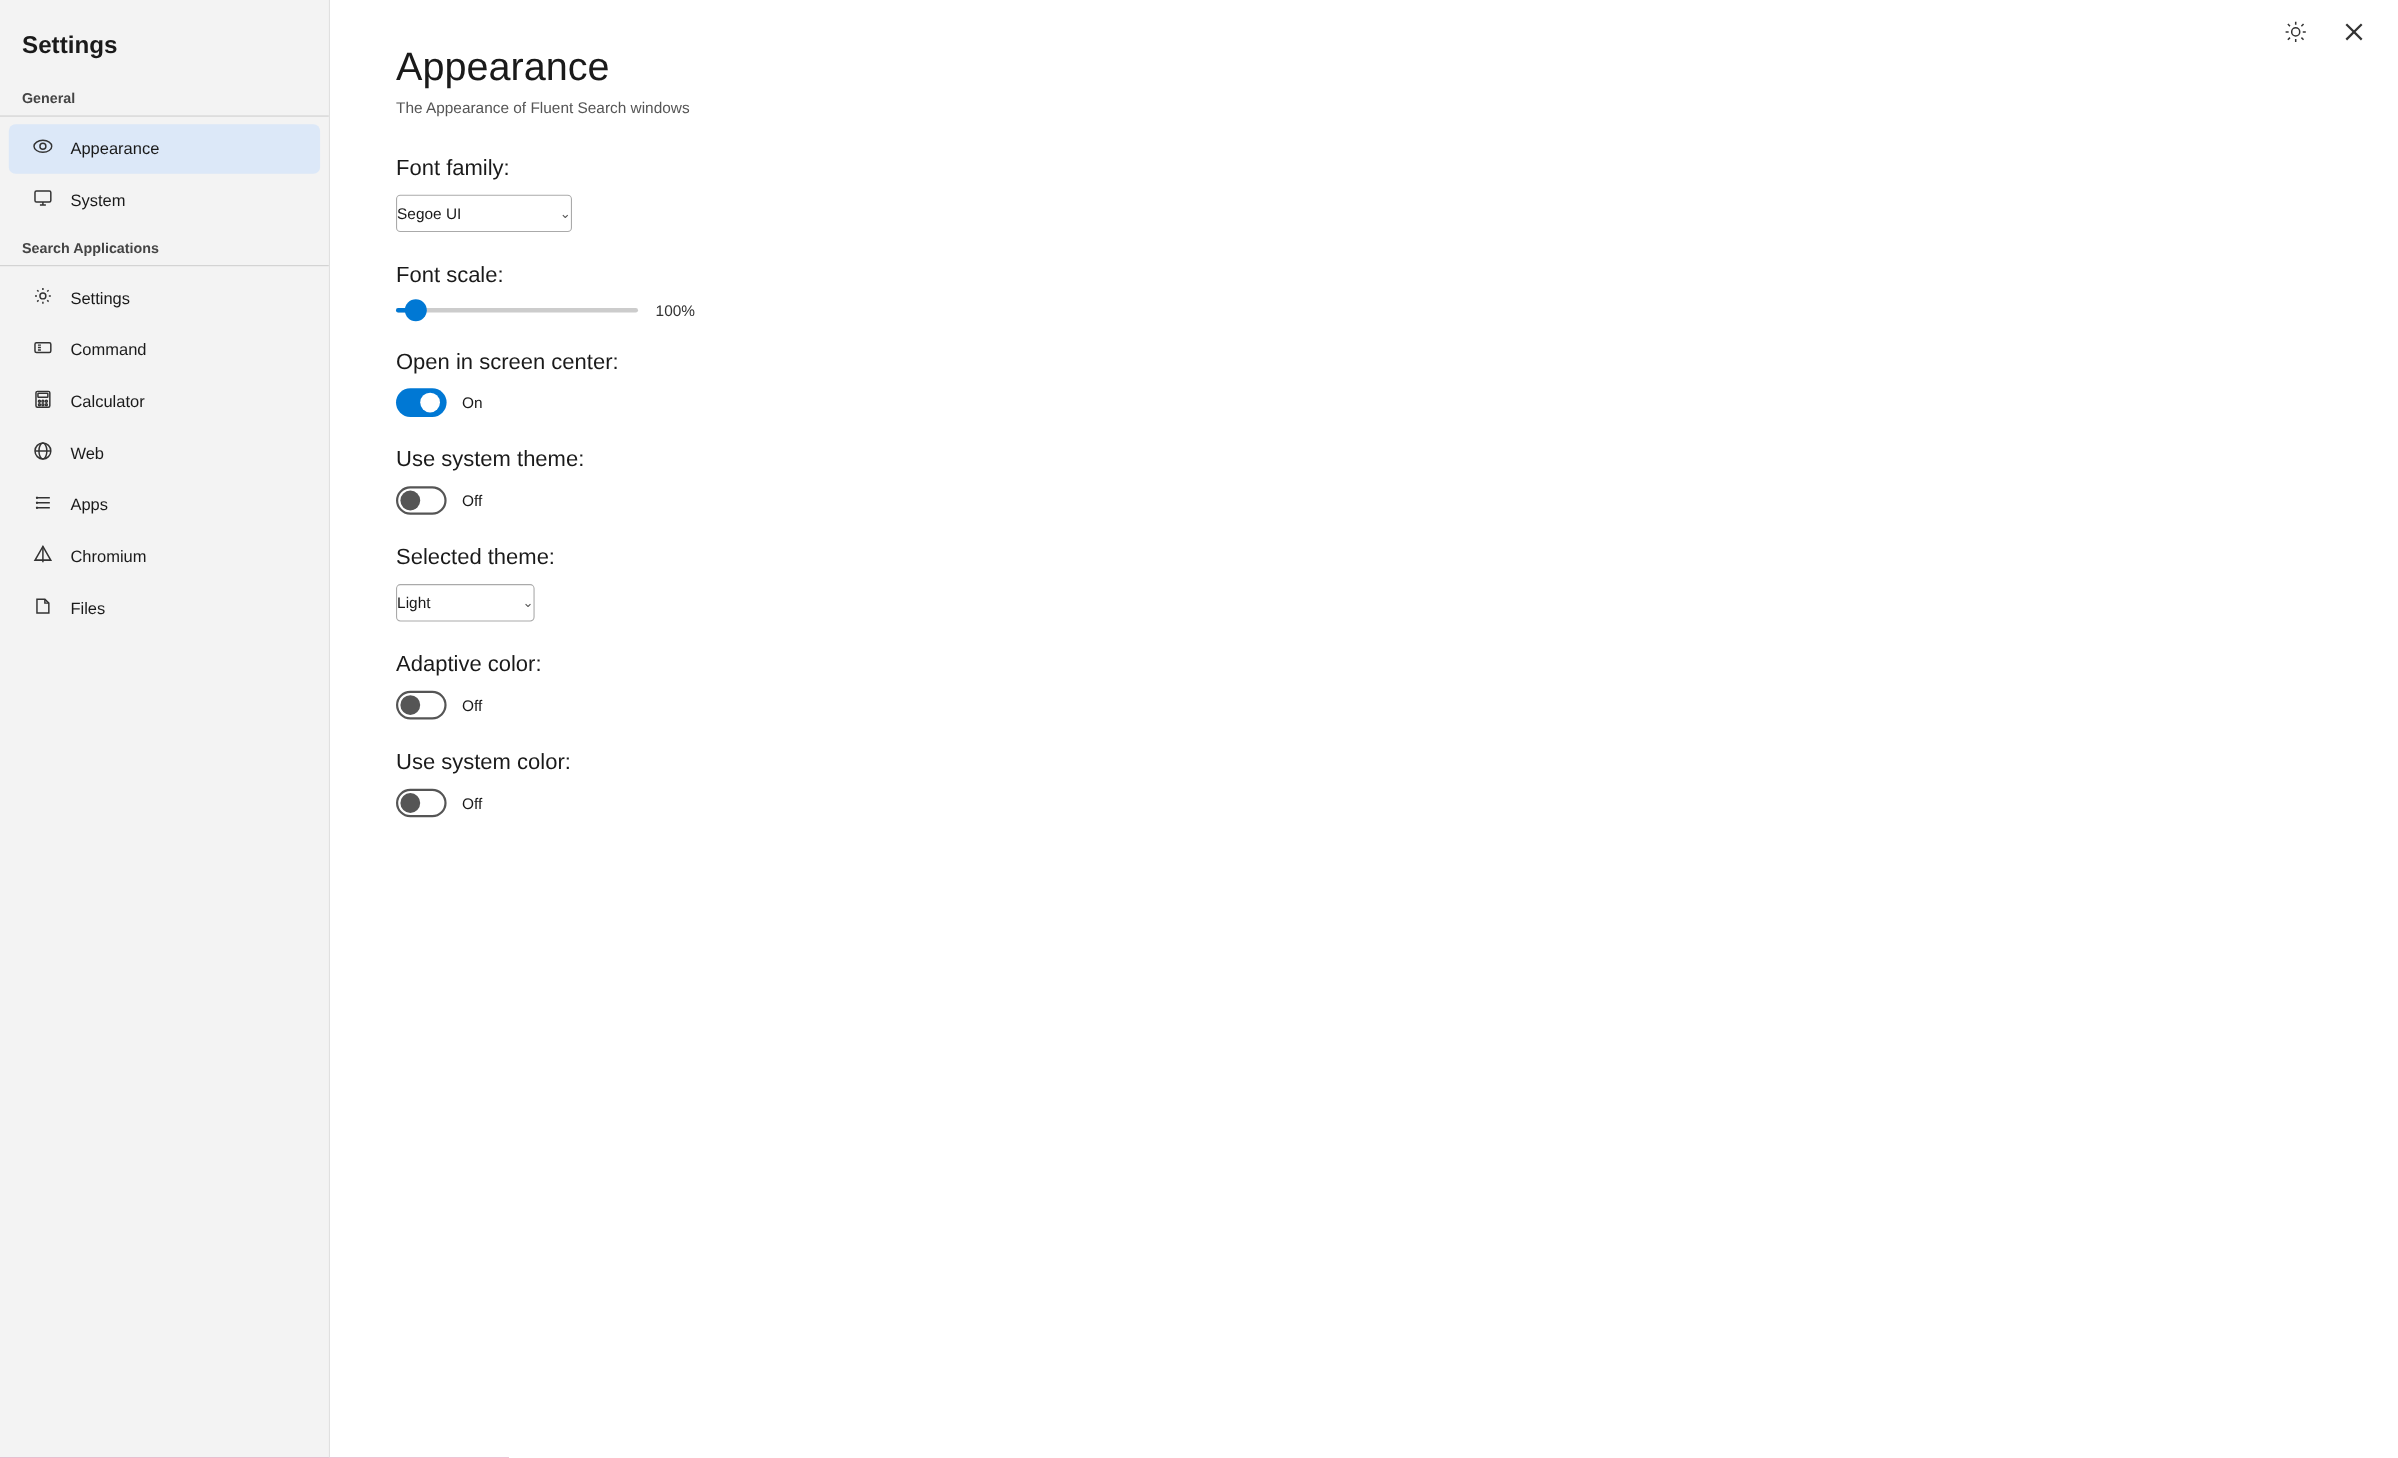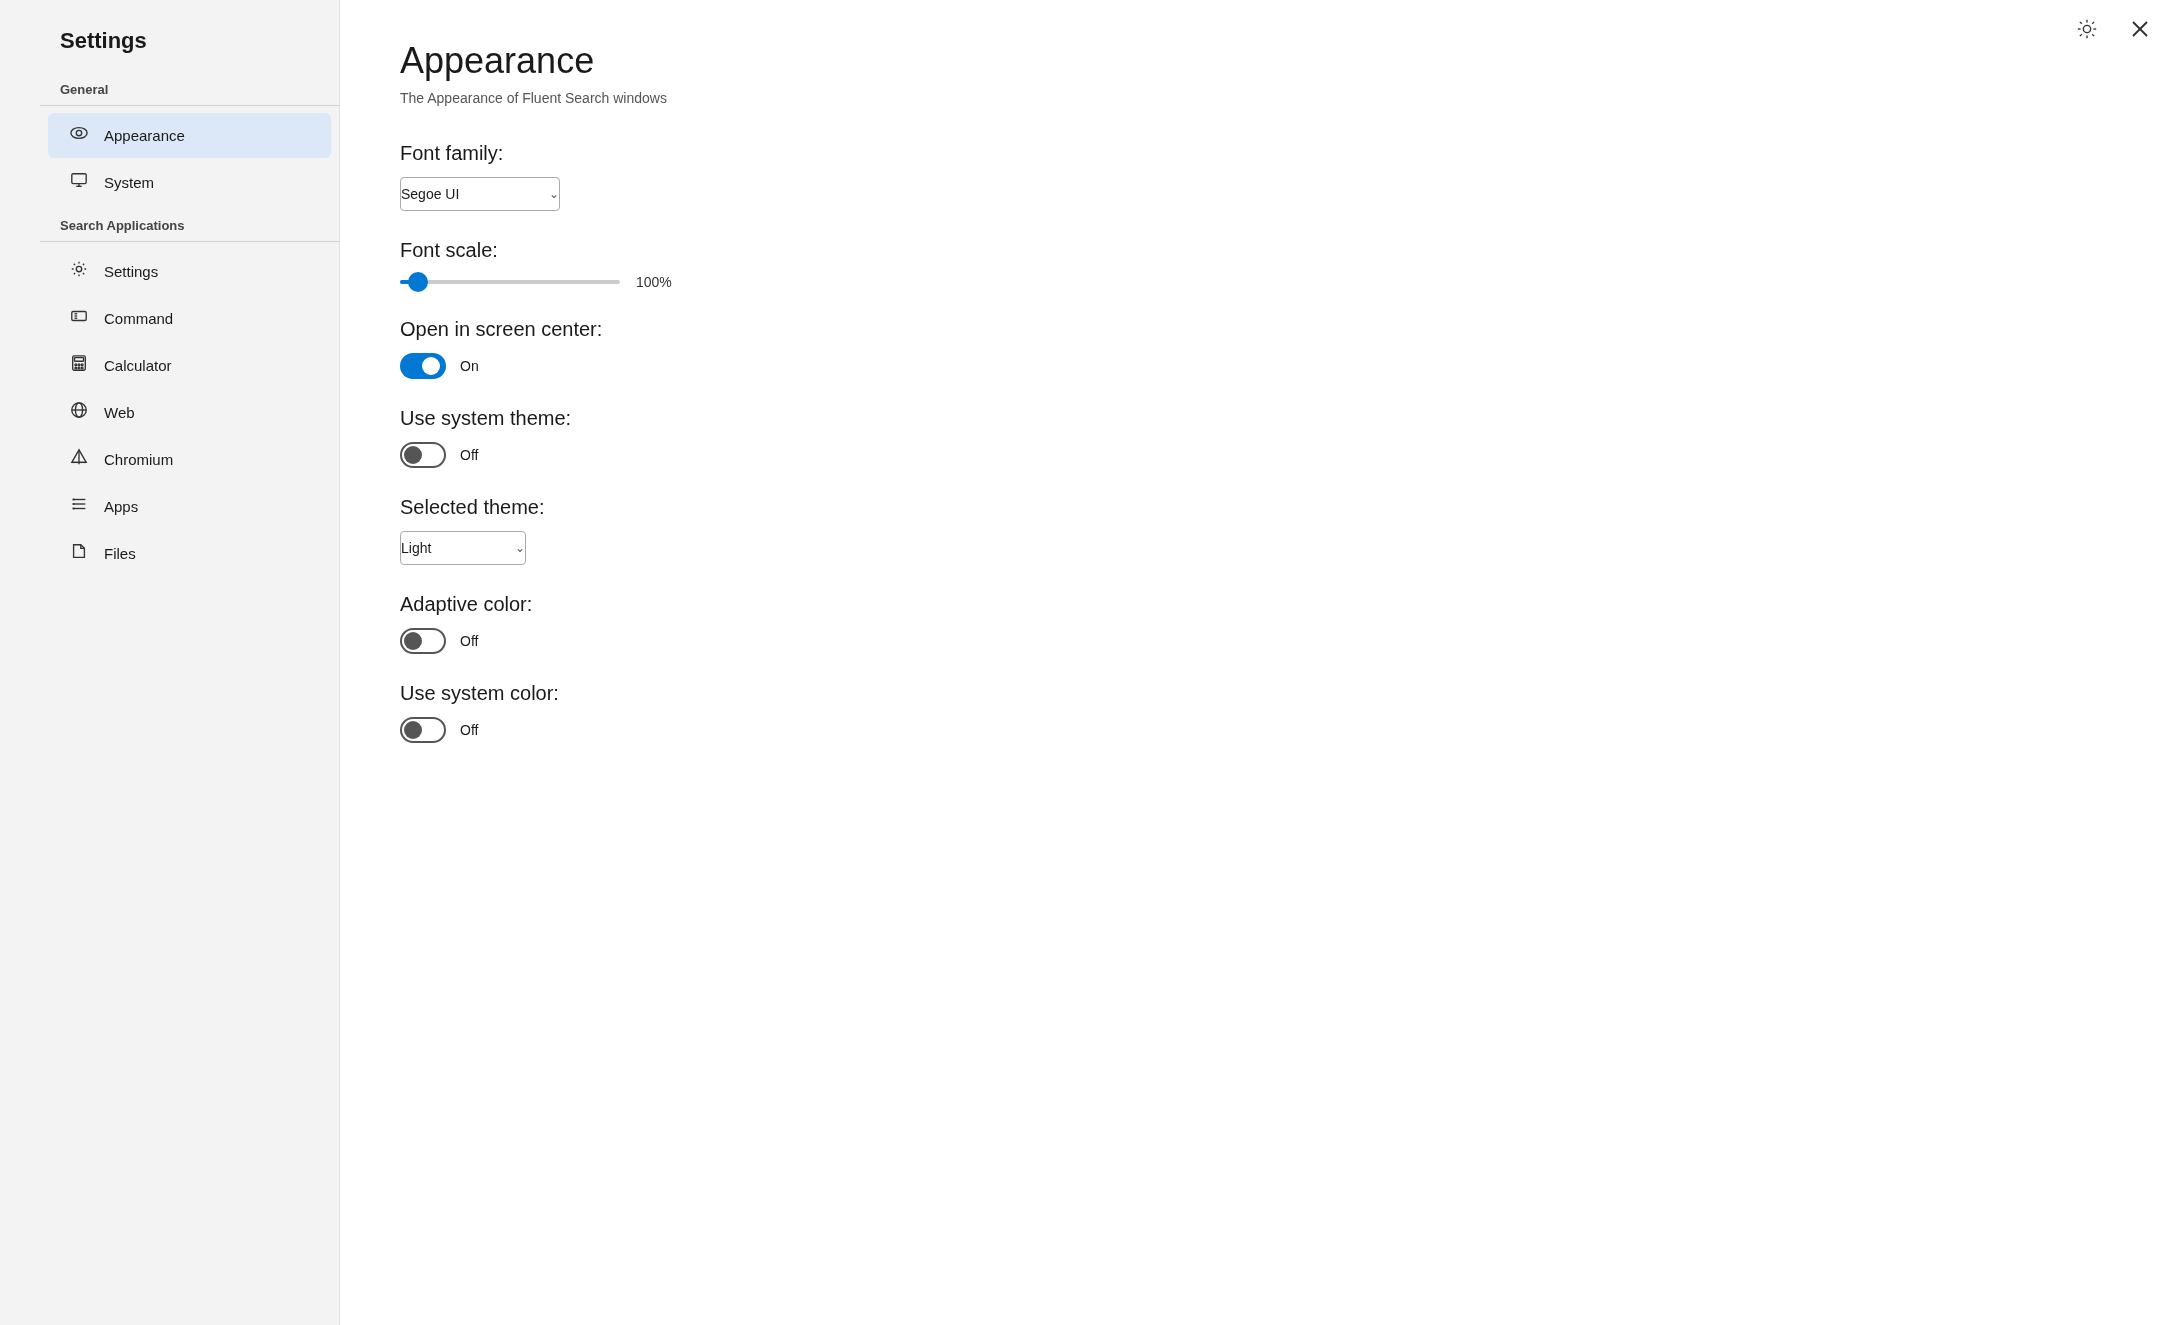--- a/index.html
+++ b/index.html
@@ -9,21 +9,20 @@
       display: flex;
       height: 100vh;
       overflow: hidden;
     }
     .window {
       display: flex;
       width: 100%;
       height: 100%;
       background: #be185d;
       position: relative;
-      margin-left: 40px;
     }
     
     .sidebar {
       width: 300px;
       min-width: 300px;
       background: #f3f3f3;
       padding: 20px 0;
       display: flex;
       flex-direction: column;
       overflow-y: auto;
@@ -294,40 +293,40 @@
           <ellipse cx="10" cy="10" rx="4" ry="8"></ellipse>
           <line x1="2" y1="10" x2="18" y2="10"></line>
         </svg>
       </span>
       <span>Web</span>
     </div>
 
     <div class="sidebar-item">
       <span class="sidebar-item-icon">
         <svg width="18" height="18" viewBox="0 0 20 20" fill="none" stroke="#333" stroke-width="1.5">
-          <polygon points="10,2 18,16 2,16"></polygon>
-          <line x1="10" y1="2" x2="10" y2="18"></line>
-          <line x1="2" y1="16" x2="18" y2="16"></line>
-        </svg>
-      </span>
-      <span>Chromium</span>
-    </div>
-
-    <div class="sidebar-item">
-      <span class="sidebar-item-icon">
-        <svg width="18" height="18" viewBox="0 0 20 20" fill="none" stroke="#333" stroke-width="1.5">
           <line x1="3" y1="5" x2="17" y2="5"></line>
           <line x1="3" y1="10" x2="17" y2="10"></line>
           <line x1="3" y1="15" x2="17" y2="15"></line>
           <line x1="3" y1="5" x2="5" y2="5" stroke-width="2"></line>
           <line x1="3" y1="10" x2="5" y2="10" stroke-width="2"></line>
           <line x1="3" y1="15" x2="5" y2="15" stroke-width="2"></line>
         </svg>
       </span>
       <span>Apps</span>
+    </div>
+
+    <div class="sidebar-item">
+      <span class="sidebar-item-icon">
+        <svg width="18" height="18" viewBox="0 0 20 20" fill="none" stroke="#333" stroke-width="1.5">
+          <polygon points="10,2 18,16 2,16"></polygon>
+          <line x1="10" y1="2" x2="10" y2="18"></line>
+          <line x1="2" y1="16" x2="18" y2="16"></line>
+        </svg>
+      </span>
+      <span>Chromium</span>
     </div>
 
     <div class="sidebar-item">
       <span class="sidebar-item-icon">
         <svg width="18" height="18" viewBox="0 0 20 20" fill="none" stroke="#333" stroke-width="1.5">
           <path d="M4 3h8l4 4v10H4V3z"></path>
           <polyline points="12,3 12,7 16,7"></polyline>
         </svg>
       </span>
       <span>Files</span>

